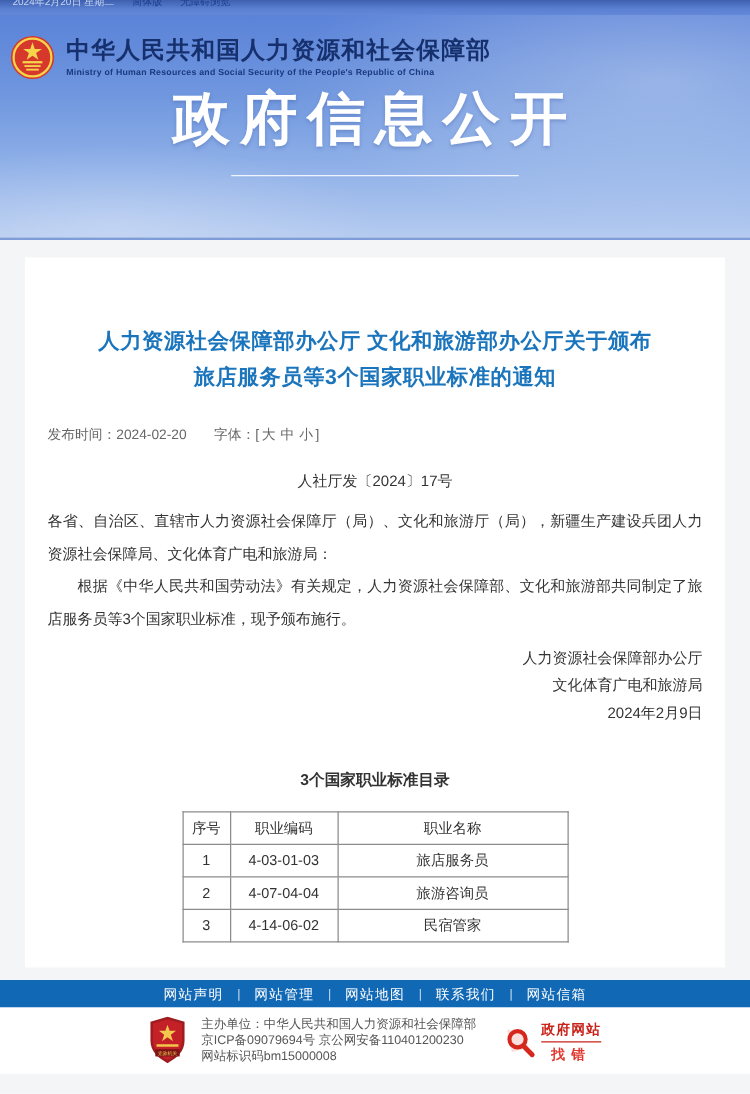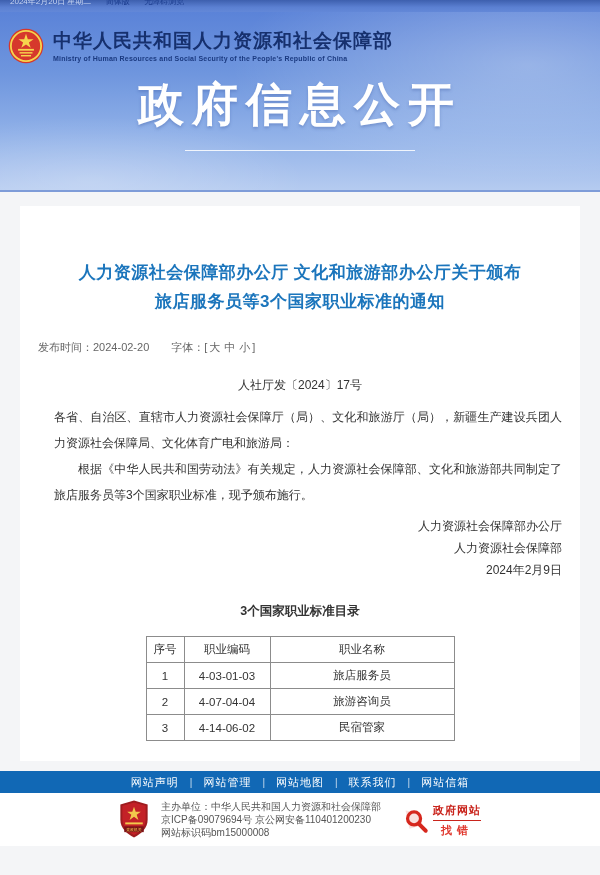--- a/index.html
+++ b/index.html
@@ -60,21 +60,20 @@
     color: #1b3a80;
     margin-top: 2px;
     letter-spacing: 0.2px;
   }
   .banner-title {
     text-align: center;
     color: #ffffff;
     font-size: 46px;
     font-weight: 900;
     letter-spacing: 8px;
-    margin-top: 10px;
     text-shadow: 0 2px 3px rgba(60,90,160,0.35);
   }
   .banner-underline {
     width: 230px;
     height: 1px;
     background: rgba(255,255,255,0.85);
     margin: 14px auto 0;
   }
 
   
@@ -107,37 +106,36 @@
     font-size: 12px;
     color: #333333;
     margin-top: 22px;
   }
   .body-text {
     margin-top: 10px;
     font-size: 12px;
     color: #333333;
     line-height: 26px;
     text-align: justify;
-    margin-left: 16px;
   }
   .body-text p.indent { text-indent: 2em; }
   .signatures {
     margin-top: 7px;
     text-align: right;
     font-size: 12px;
     color: #333333;
     line-height: 22px;
   }
   .attachment { font-size: 12px; color: #333333; margin-top: 14px; }
   .table-title {
     text-align: center;
     font-size: 12.5px;
     font-weight: bold;
     color: #333333;
-    margin-top: 22px;
+    margin-top: 35px;
   }
   table.std-table {
     margin: 16px auto 0;
     border-collapse: collapse;
     font-size: 11.5px;
     color: #333333;
     text-align: center;
   }
   table.std-table th, table.std-table td {
     border: 1px solid #8c8c8c;
@@ -247,21 +245,21 @@
 
     <div class="doc-number">人社厅发〔2024〕17号</div>
 
     <div class="body-text">
       <p>各省、自治区、直辖市人力资源社会保障厅（局）、文化和旅游厅（局），新疆生产建设兵团人力资源社会保障局、文化体育广电和旅游局：</p>
       <p class="indent">根据《中华人民共和国劳动法》有关规定，人力资源社会保障部、文化和旅游部共同制定了旅店服务员等3个国家职业标准，现予颁布施行。</p>
     </div>
 
     <div class="signatures">
       <div>人力资源社会保障部办公厅</div>
-      <div>人力资源社会保障部</div>
+      <div>文化体育广电和旅游局</div>
       <div>2024年2月9日</div>
     </div>
 
 
     <div class="table-title">3个国家职业标准目录</div>
 
     <table class="std-table">
       <thead>
         <tr>
           <th class="col-no">序号</th>

